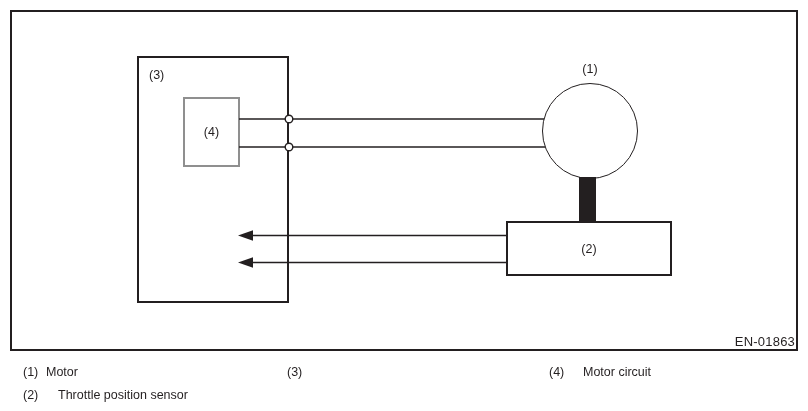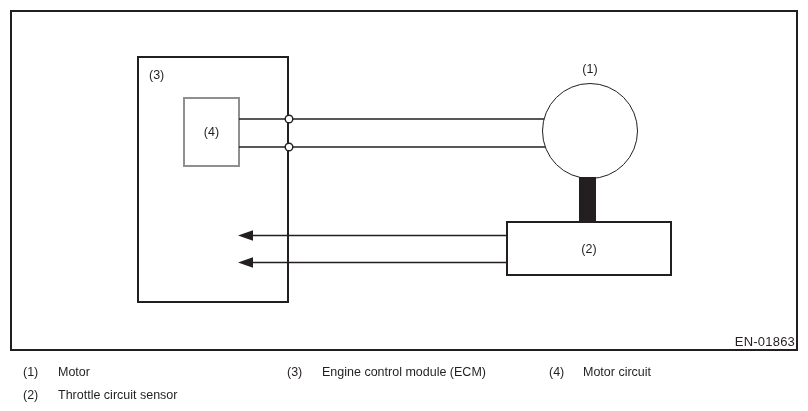--- a/index.html
+++ b/index.html
@@ -115,21 +115,20 @@
 
     <line x1="252" y1="235.5" x2="506" y2="235.5" stroke-width="1.6" stroke="#231f20"></line>
     <polygon points="238,235.5 253,230.3 253,240.7" fill="#231f20"></polygon>
     <line x1="252" y1="262.5" x2="506" y2="262.5" stroke-width="1.6" stroke="#231f20"></line>
     <polygon points="238,262.5 253,257.3 253,267.7" fill="#231f20"></polygon>
   </svg>
 
   <span class="fig-code">EN-01863</span>
 
   <span class="lg" style="left:23px;  top:365px">(1)</span>
-  <span class="lg" style="left:58px;  top:365px">Motor</span>
+  <span class="lg" style="left:46px;  top:365px">Motor</span>
   <span class="lg" style="left:287px; top:365px">(3)</span>
-  <span class="lg" style="left:322px; top:365px">Engine control module (ECM)</span>
   <span class="lg" style="left:549px; top:365px">(4)</span>
   <span class="lg" style="left:583px; top:365px">Motor circuit</span>
   <span class="lg" style="left:23px;  top:388px">(2)</span>
-  <span class="lg" style="left:58px;  top:388px">Throttle circuit sensor</span>
+  <span class="lg" style="left:58px;  top:388px">Throttle position sensor</span>
 
 </div>
 
 </body></html>

